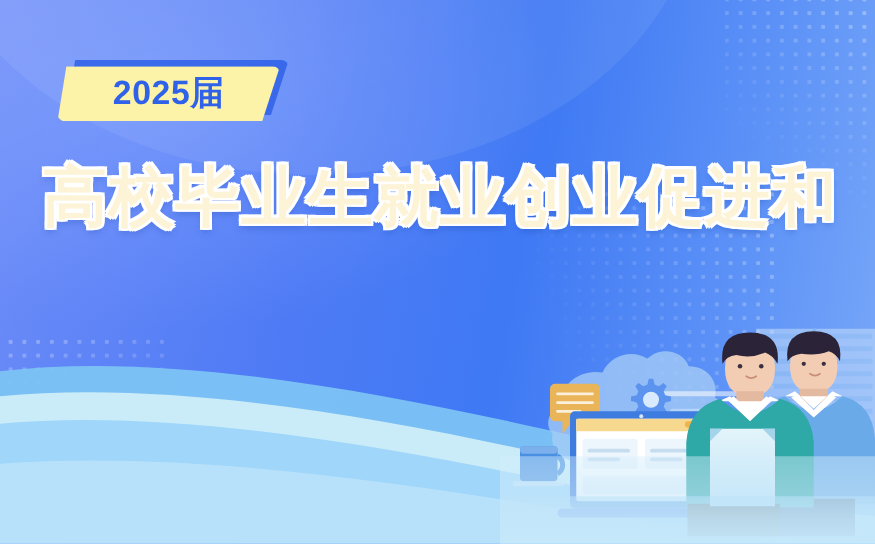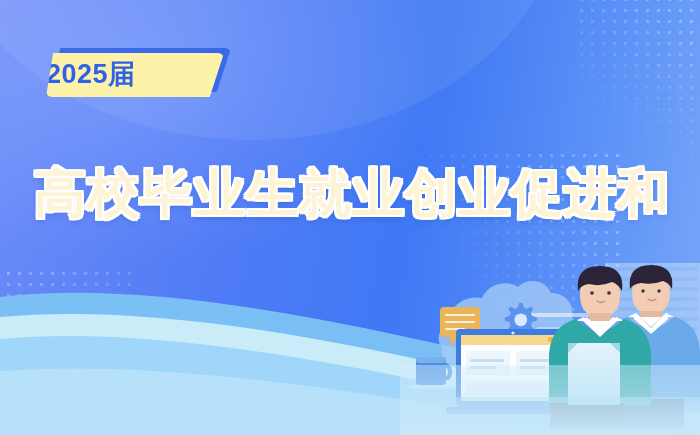--- a/index.html
+++ b/index.html
@@ -56,21 +56,21 @@
     position:absolute; left:7px; top:0; width:178px; height:44px;
     background:#2f62e8; opacity:0.85;
     border-radius:6px;
     clip-path:polygon(4% 0%, 100% 0%, 92% 100%, 0% 100%);
   }
   #badge {
     position:absolute; left:0; top:5px; width:178px; height:44px;
     background:#fcf2a8;
     border-radius:6px;
     clip-path:polygon(4% 0%, 100% 0%, 92% 100%, 0% 100%);
-    display:flex; align-items:center; 
+    display:flex; align-items:center; justify-content:center;
   }
   #badge-label {
     color:#2f62e8;
     font-size:27px;
     font-weight:700;
     letter-spacing:0.5px;
     line-height:1;
     padding-bottom:2px;
   }
 
@@ -82,21 +82,20 @@
     font-weight:700;
     letter-spacing:1px;
     line-height:60px;
     white-space:nowrap;
     text-shadow:
       -2px 0 0 #ffffff,  2px 0 0 #ffffff,
        0 -2px 0 #ffffff, 0  2px 0 #ffffff,
       -2px -2px 0 #ffffff, 2px -2px 0 #ffffff,
       -2px 2px 0 #ffffff,  2px 2px 0 #ffffff,
       0 3px 6px rgba(23,62,160,0.35);
-    margin-top: 35px;
   }
   #headline-line-1 { padding-left:4px; }
   #headline-line-2 { padding-left:4px; }
 
   
   #illustration { position:absolute; right:0; bottom:0; width:300px; height:180px; }
 
   
   #glass {
     position:absolute; right:0; bottom:0; width:300px; height:70px;

